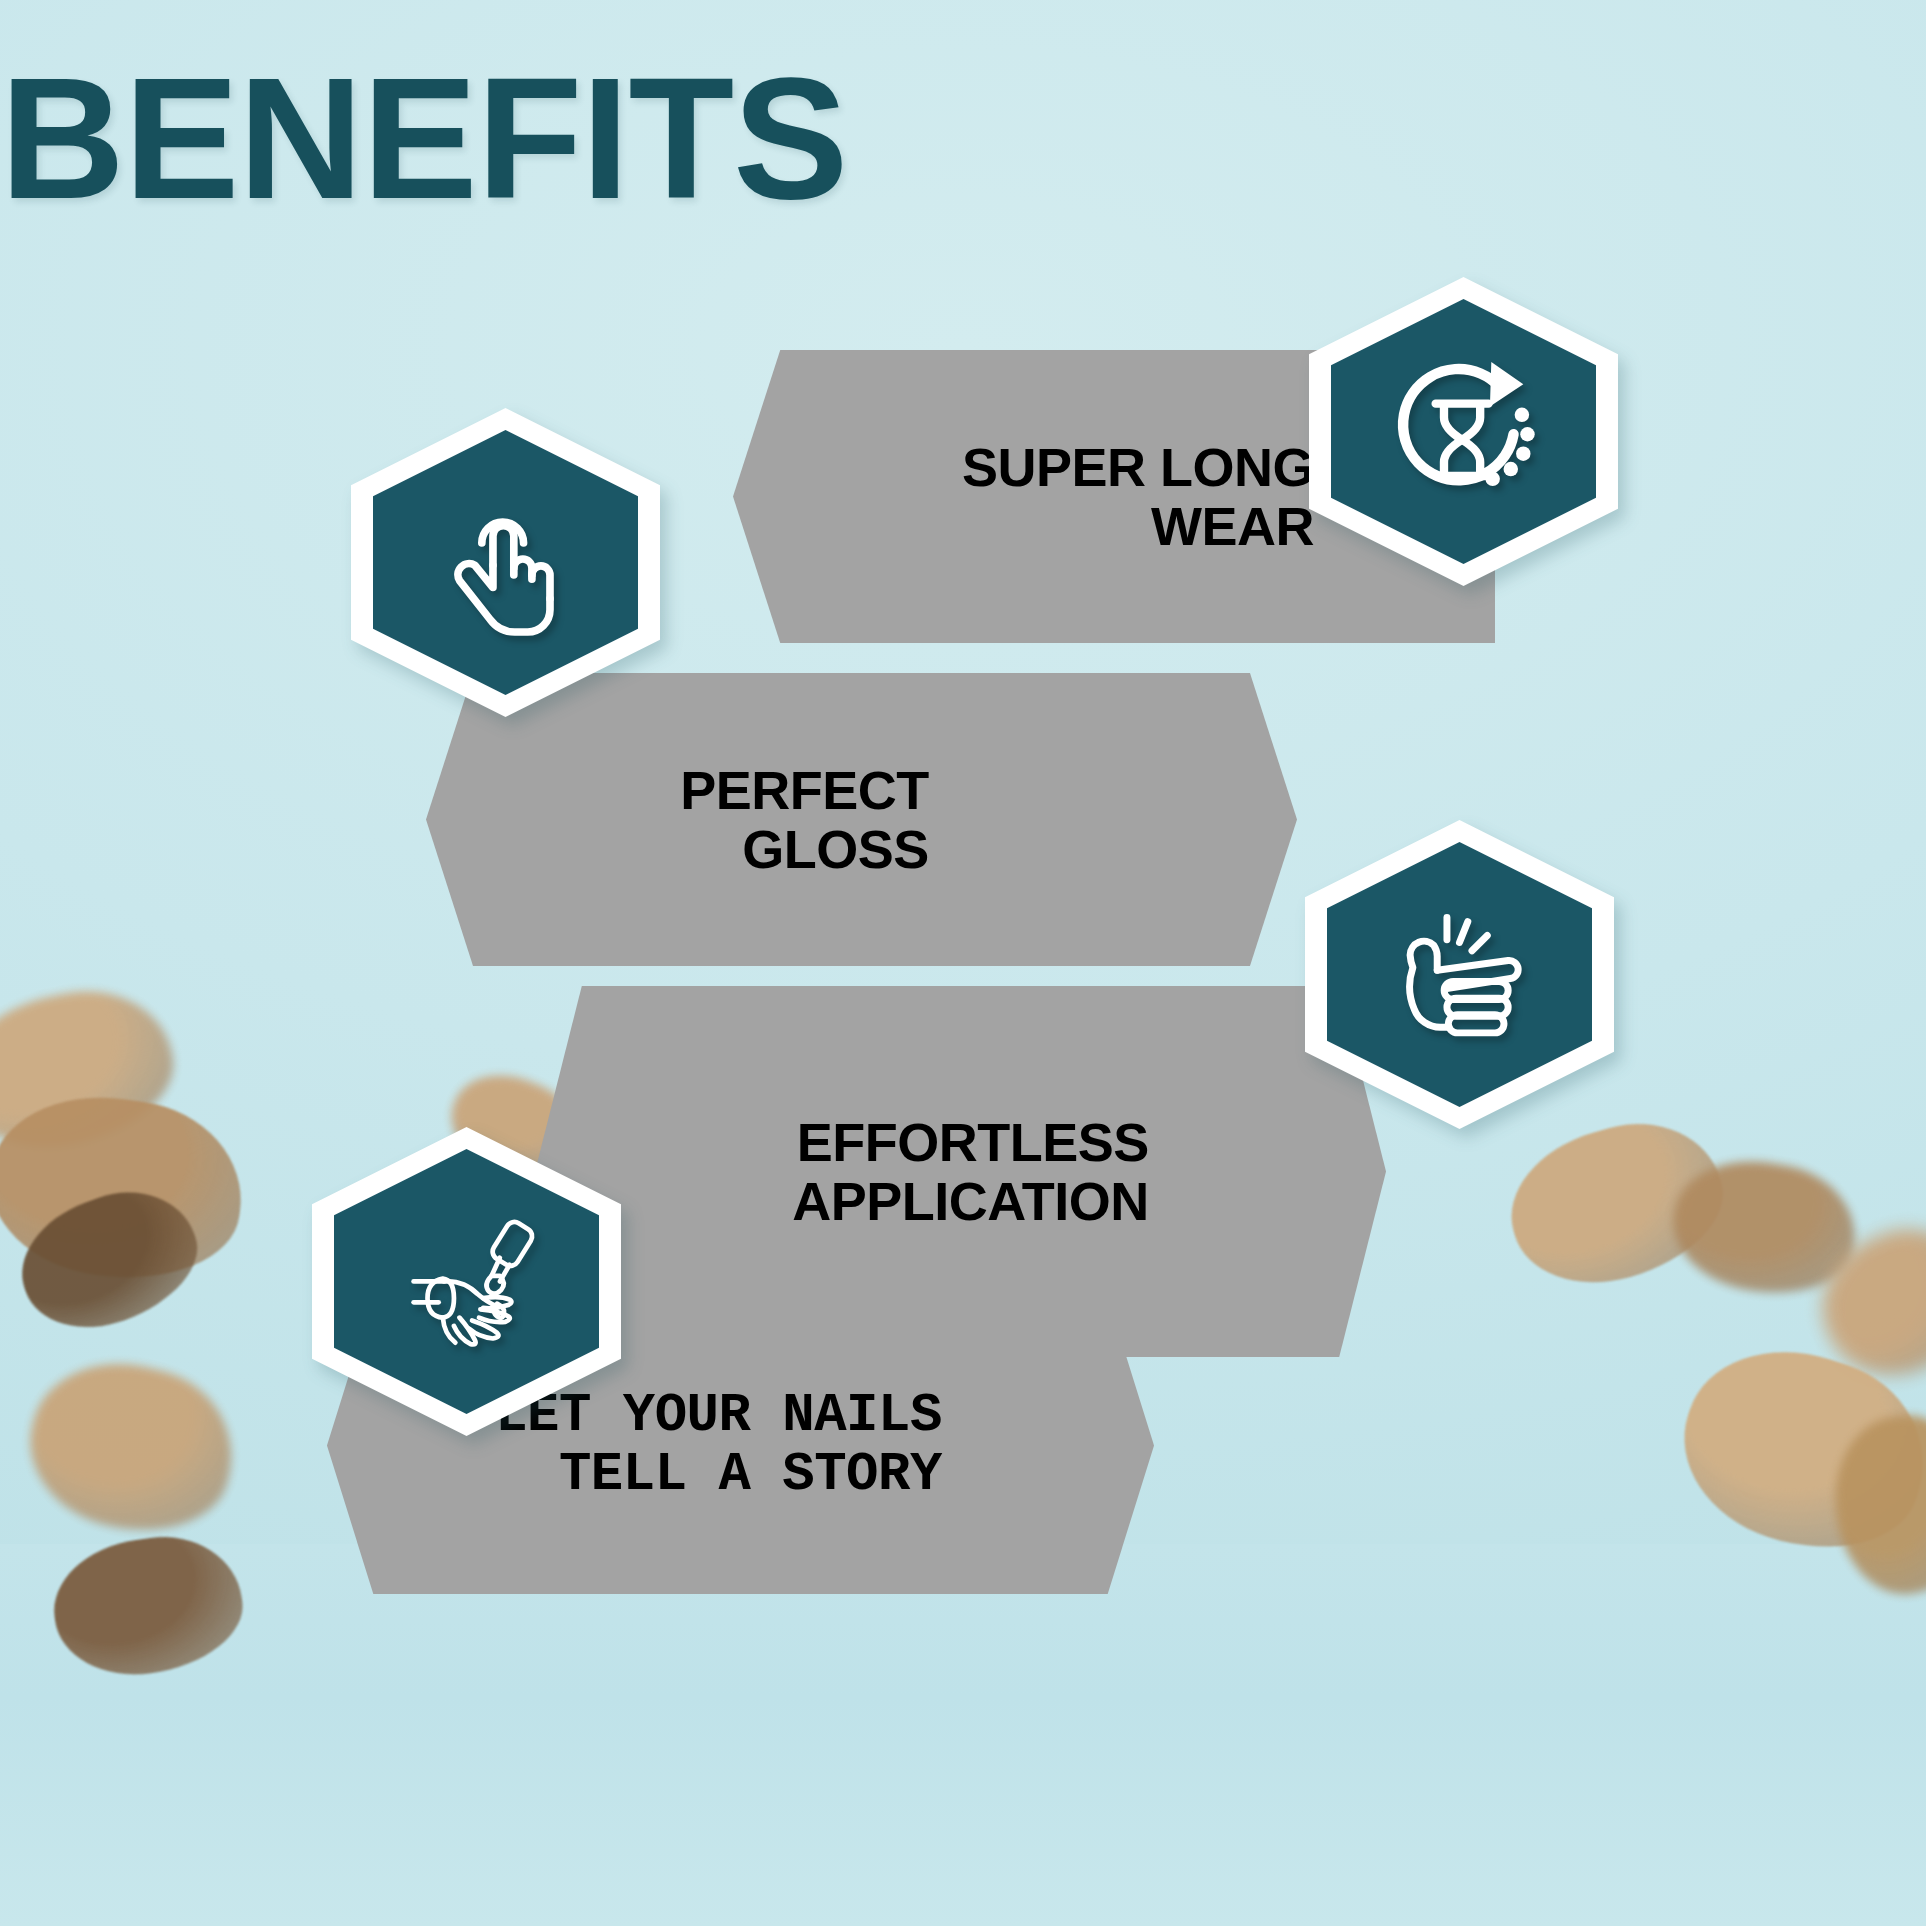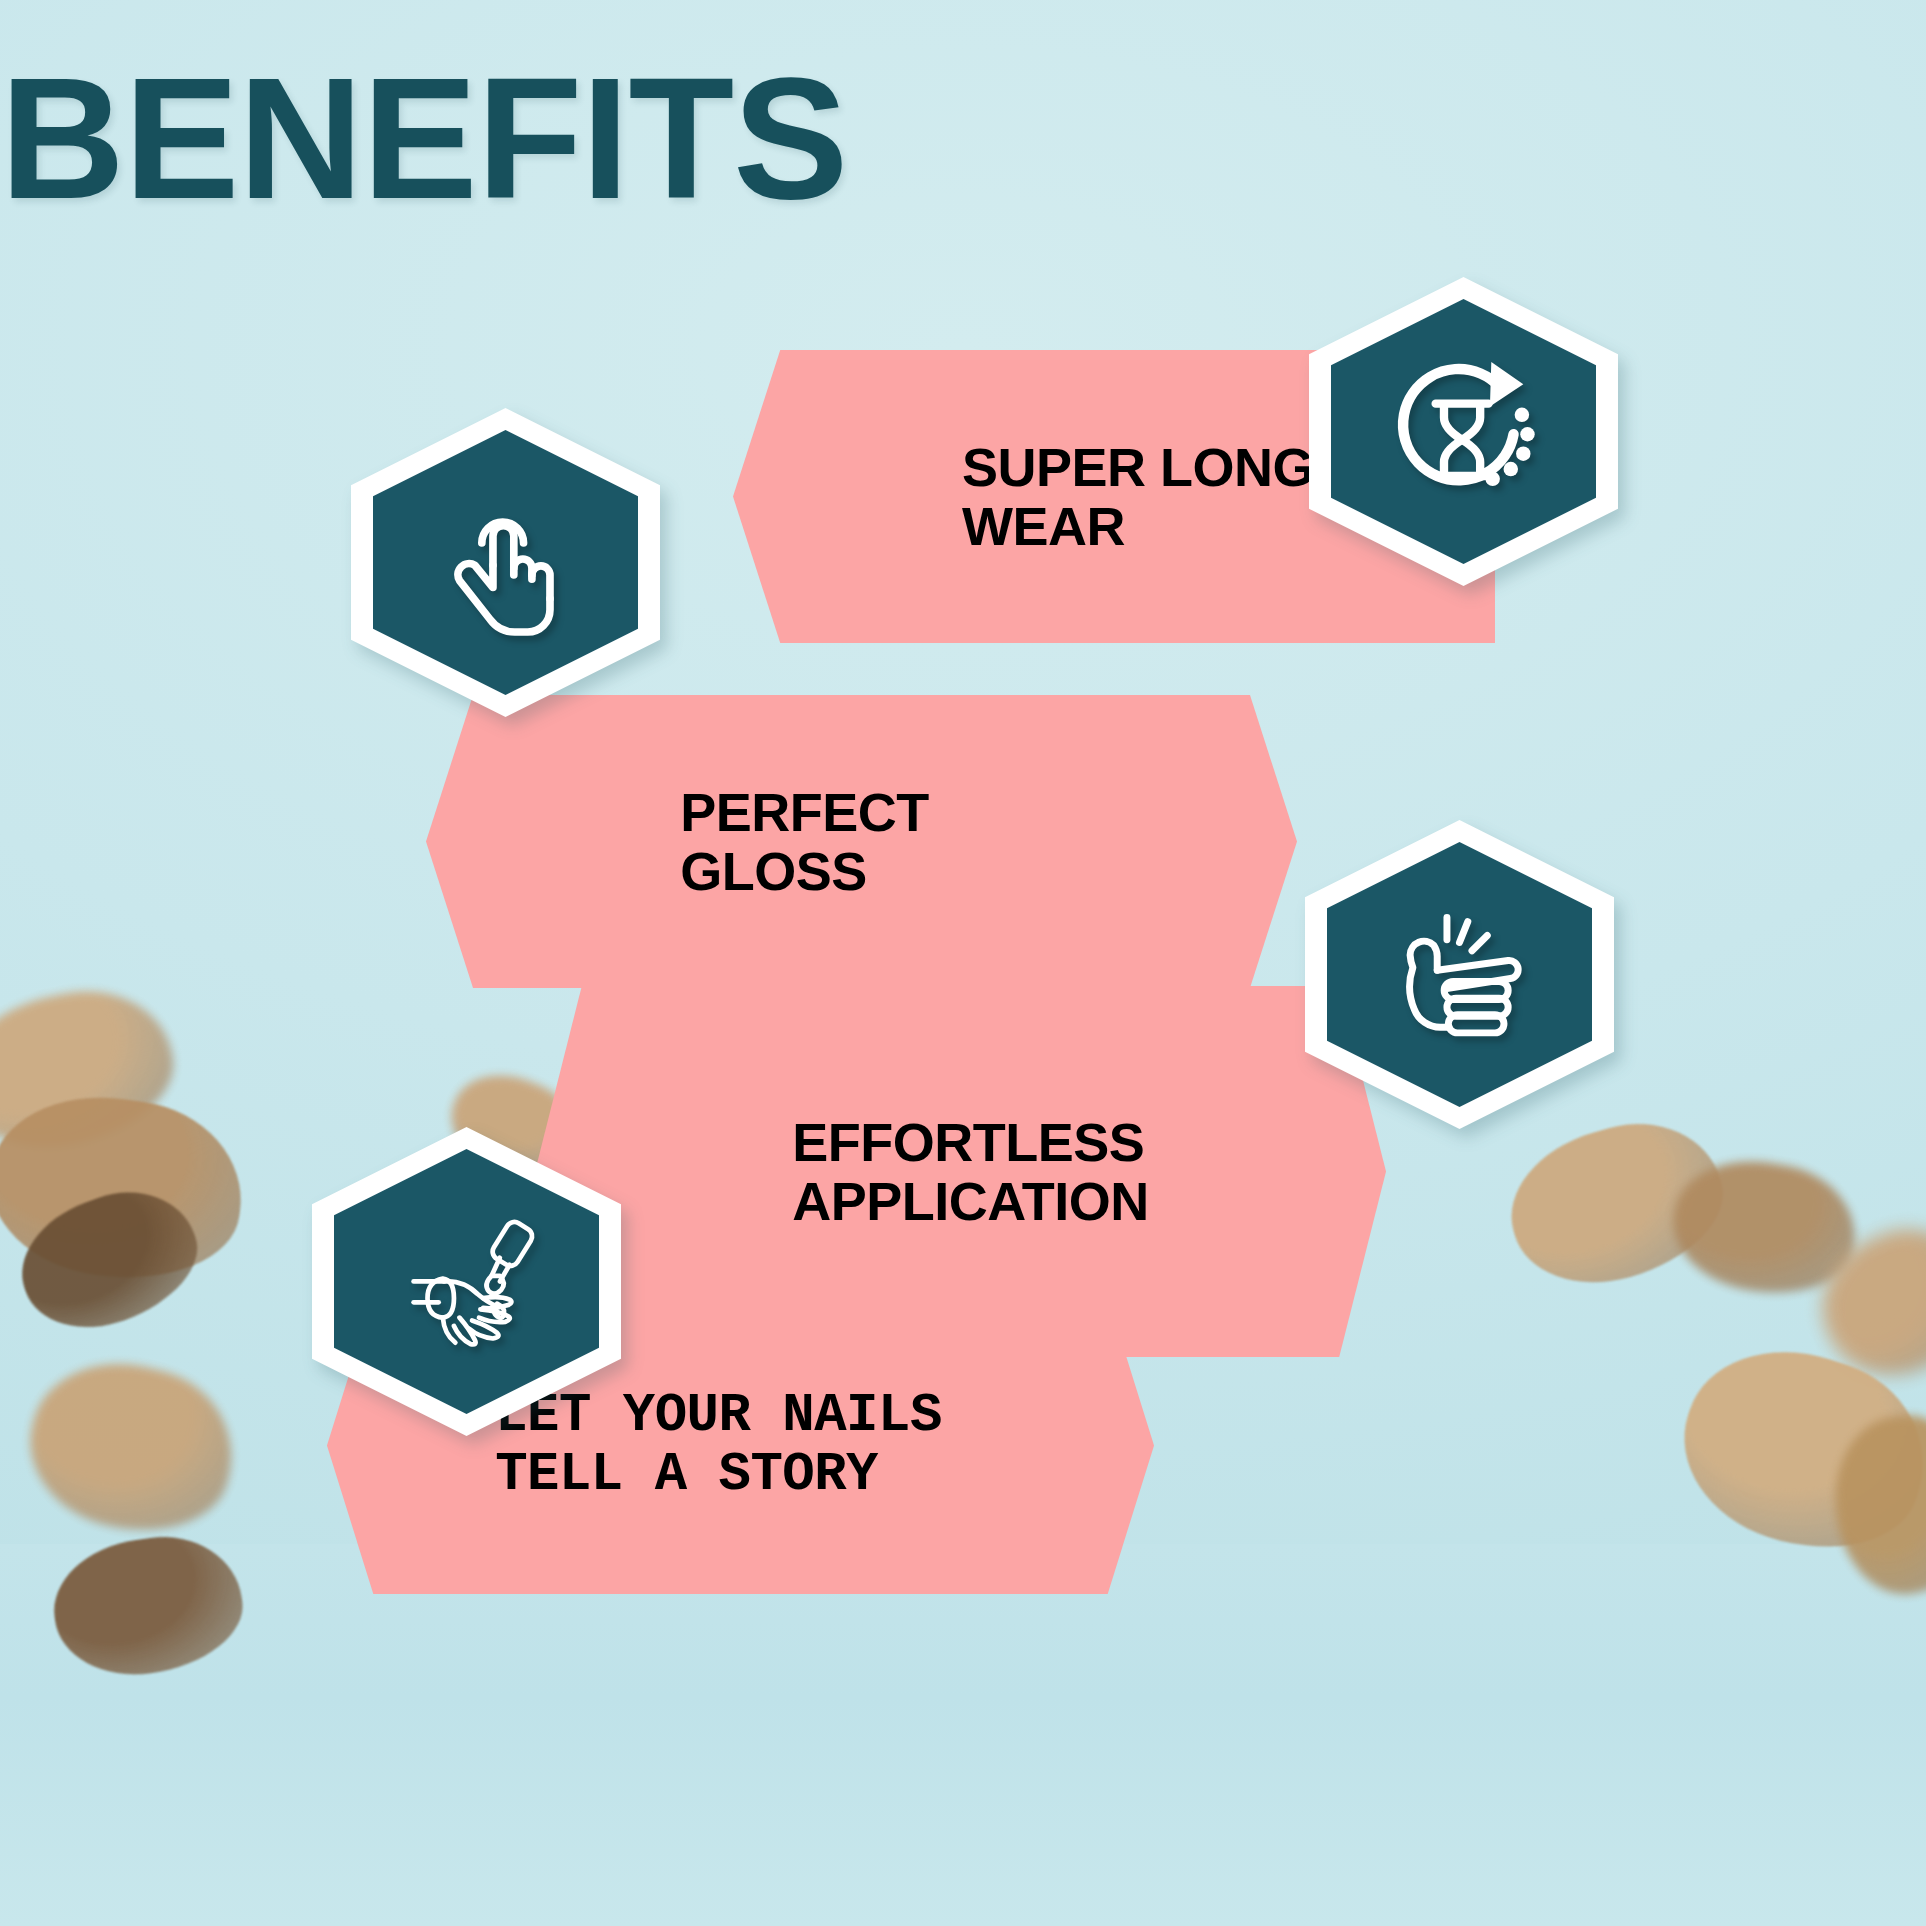--- a/index.html
+++ b/index.html
@@ -50,25 +50,25 @@
     letter-spacing: -1px;
     color: #17505c;
     line-height: 1.05;
     font-family: "Liberation Sans", sans-serif;
     text-shadow: 3px 4px 6px rgba(20,70,80,0.13);
   }
 
   
   .banner {
     position: absolute;
-    background: #fca5a5;
+    background: #a3a3a3;
     display: flex;
     align-items: center;
     justify-content: center;
-    text-align: left;
+    text-align: right;
     filter: drop-shadow(6px 7px 7px rgba(40,90,100,0.18));
   }
   .banner .banner-label {
     font-size: 54px;
     font-weight: 800;
     color: #000000;
     line-height: 1.08;
     letter-spacing: -0.5px;
     white-space: pre-line;
     padding: 0 30px;
@@ -126,21 +126,21 @@
     filter: drop-shadow(4px 5px 3px rgba(0,0,0,0.25));
   }
 
   .hex-wrap.h1 { left: 1309px; top: 277px; }
   .hex-wrap.h2 { left: 351px; top: 408px; }
   .hex-wrap.h3 { left: 1305px; top: 820px; }
   .hex-wrap.h4 { left: 312px; top: 1127px; }
 
   
   #layer-banners .b1 { z-index: 5; }
-  #layer-banners .b2 { z-index: 7; margin-top: 22px; }
+  #layer-banners .b2 { z-index: 7; }
   #layer-banners .b3 { z-index: 9; }
   #layer-banners .b4 { z-index: 11; }
   .hex-wrap.h1 { z-index: 6; }
   .hex-wrap.h2 { z-index: 8; }
   .hex-wrap.h3 { z-index: 10; }
   .hex-wrap.h4 { z-index: 12; }
 </style>
 </head>
 <body>
 

